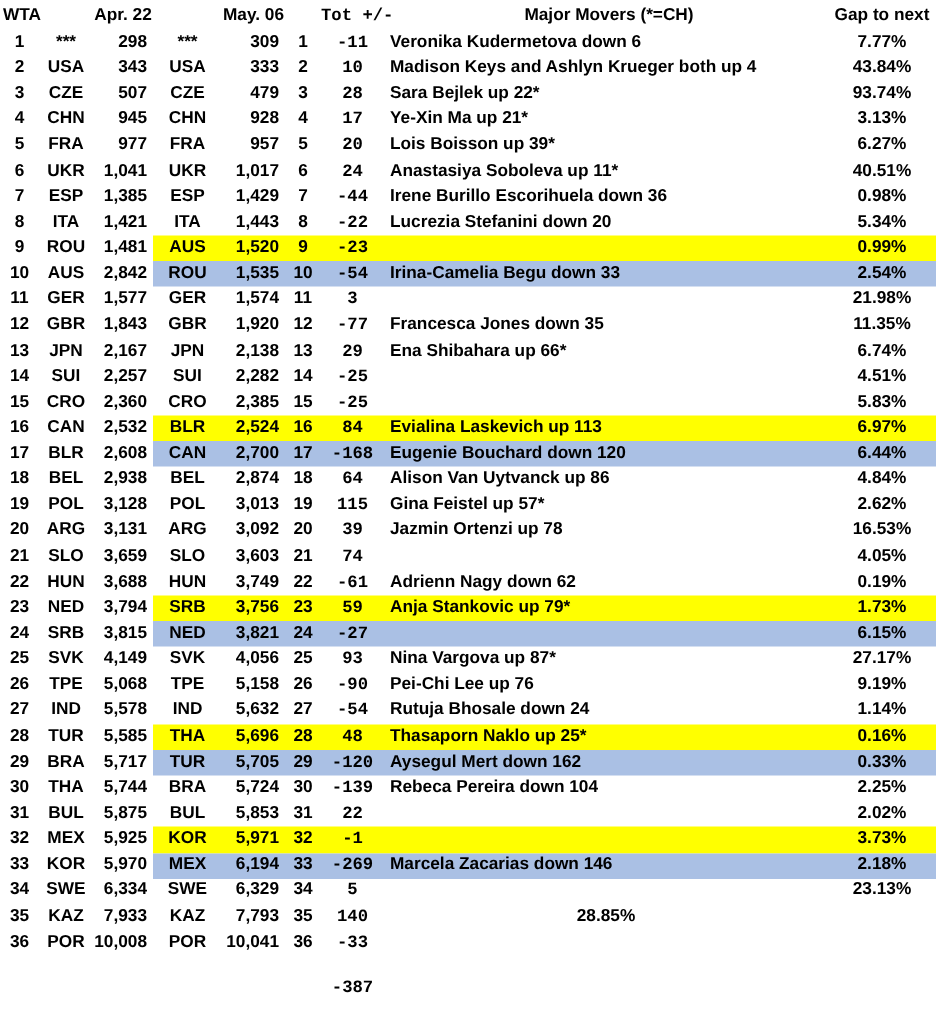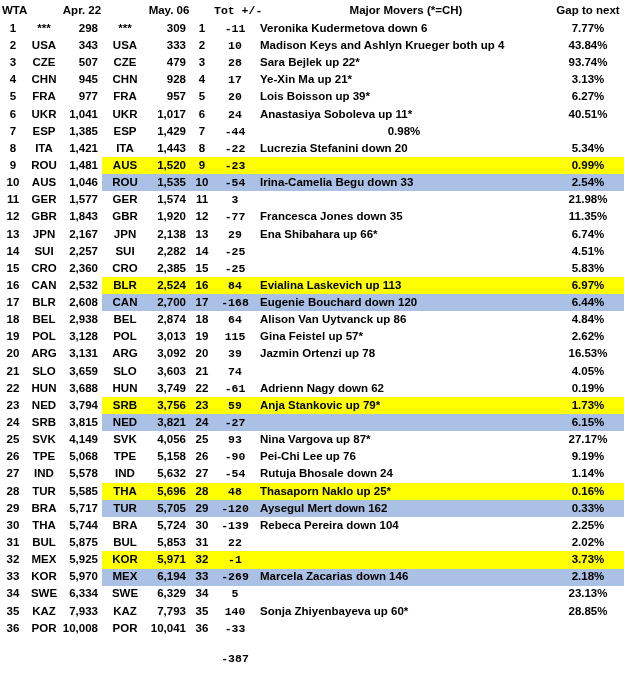--- a/index.html
+++ b/index.html
@@ -156,20 +156,21 @@
         <div class="left">
           <div class="c rank">7</div>
           <div class="c nat">ESP</div>
           <div class="c pts">1,385</div>
         </div>
         <div class="right">
           <div class="c nat">ESP</div>
           <div class="c pts">1,429</div>
           <div class="c rank2">7</div>
           <div class="c tot">-44</div>
+          <div class="c mover">Irene Burillo Escorihuela down 36</div>
           <div class="c gap">0.98%</div>
         </div>
       </div>
       <div class="row">
         <div class="left">
           <div class="c rank">8</div>
           <div class="c nat">ITA</div>
           <div class="c pts">1,421</div>
         </div>
         <div class="right">
@@ -193,21 +194,21 @@
           <div class="c rank2">9</div>
           <div class="c tot">-23</div>
           <div class="c mover"></div>
           <div class="c gap">0.99%</div>
         </div>
       </div>
       <div class="row">
         <div class="left">
           <div class="c rank">10</div>
           <div class="c nat">AUS</div>
-          <div class="c pts">1,046</div>
+          <div class="c pts">2,842</div>
         </div>
         <div class="right hl-blue">
           <div class="c nat">ROU</div>
           <div class="c pts">1,535</div>
           <div class="c rank2">10</div>
           <div class="c tot">-54</div>
           <div class="c mover">Irina-Camelia Begu down 33</div>
           <div class="c gap">2.54%</div>
         </div>
       </div>
@@ -575,21 +576,20 @@
         <div class="left">
           <div class="c rank">35</div>
           <div class="c nat">KAZ</div>
           <div class="c pts">7,933</div>
         </div>
         <div class="right">
           <div class="c nat">KAZ</div>
           <div class="c pts">7,793</div>
           <div class="c rank2">35</div>
           <div class="c tot">140</div>
-          <div class="c mover">Sonja Zhiyenbayeva up 60*</div>
           <div class="c gap">28.85%</div>
         </div>
       </div>
       <div class="row">
         <div class="left">
           <div class="c rank">36</div>
           <div class="c nat">POR</div>
           <div class="c pts">10,008</div>
         </div>
         <div class="right">

